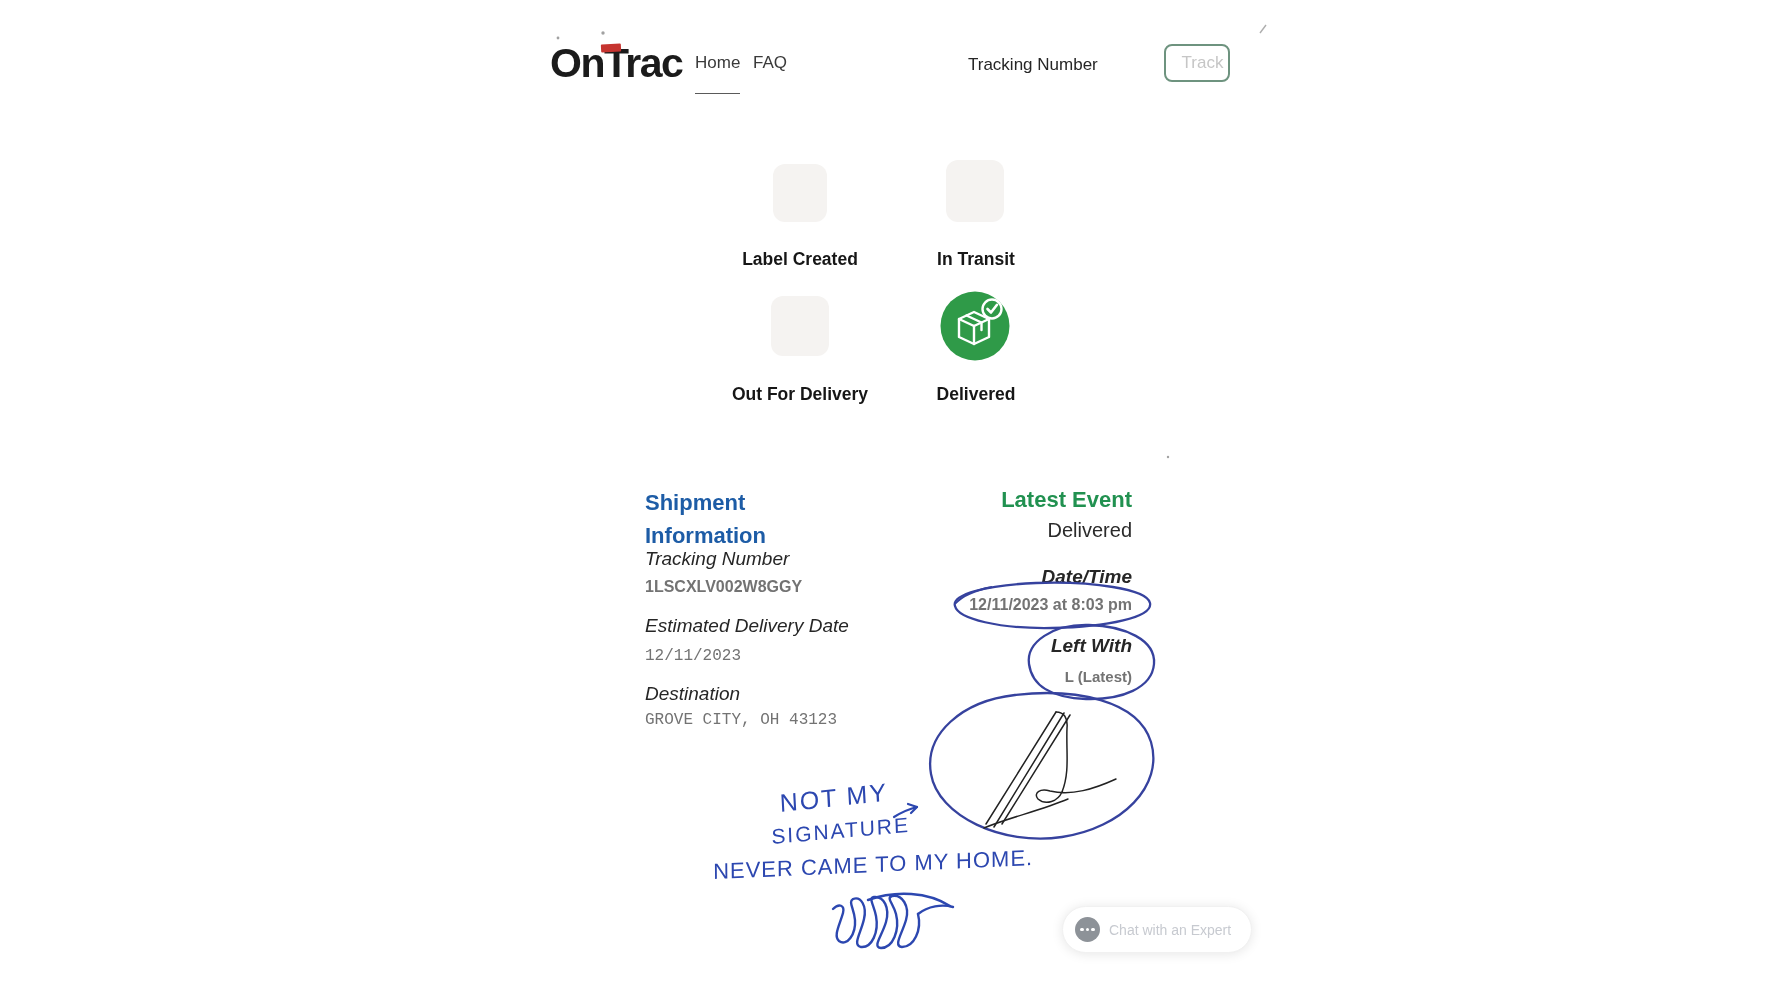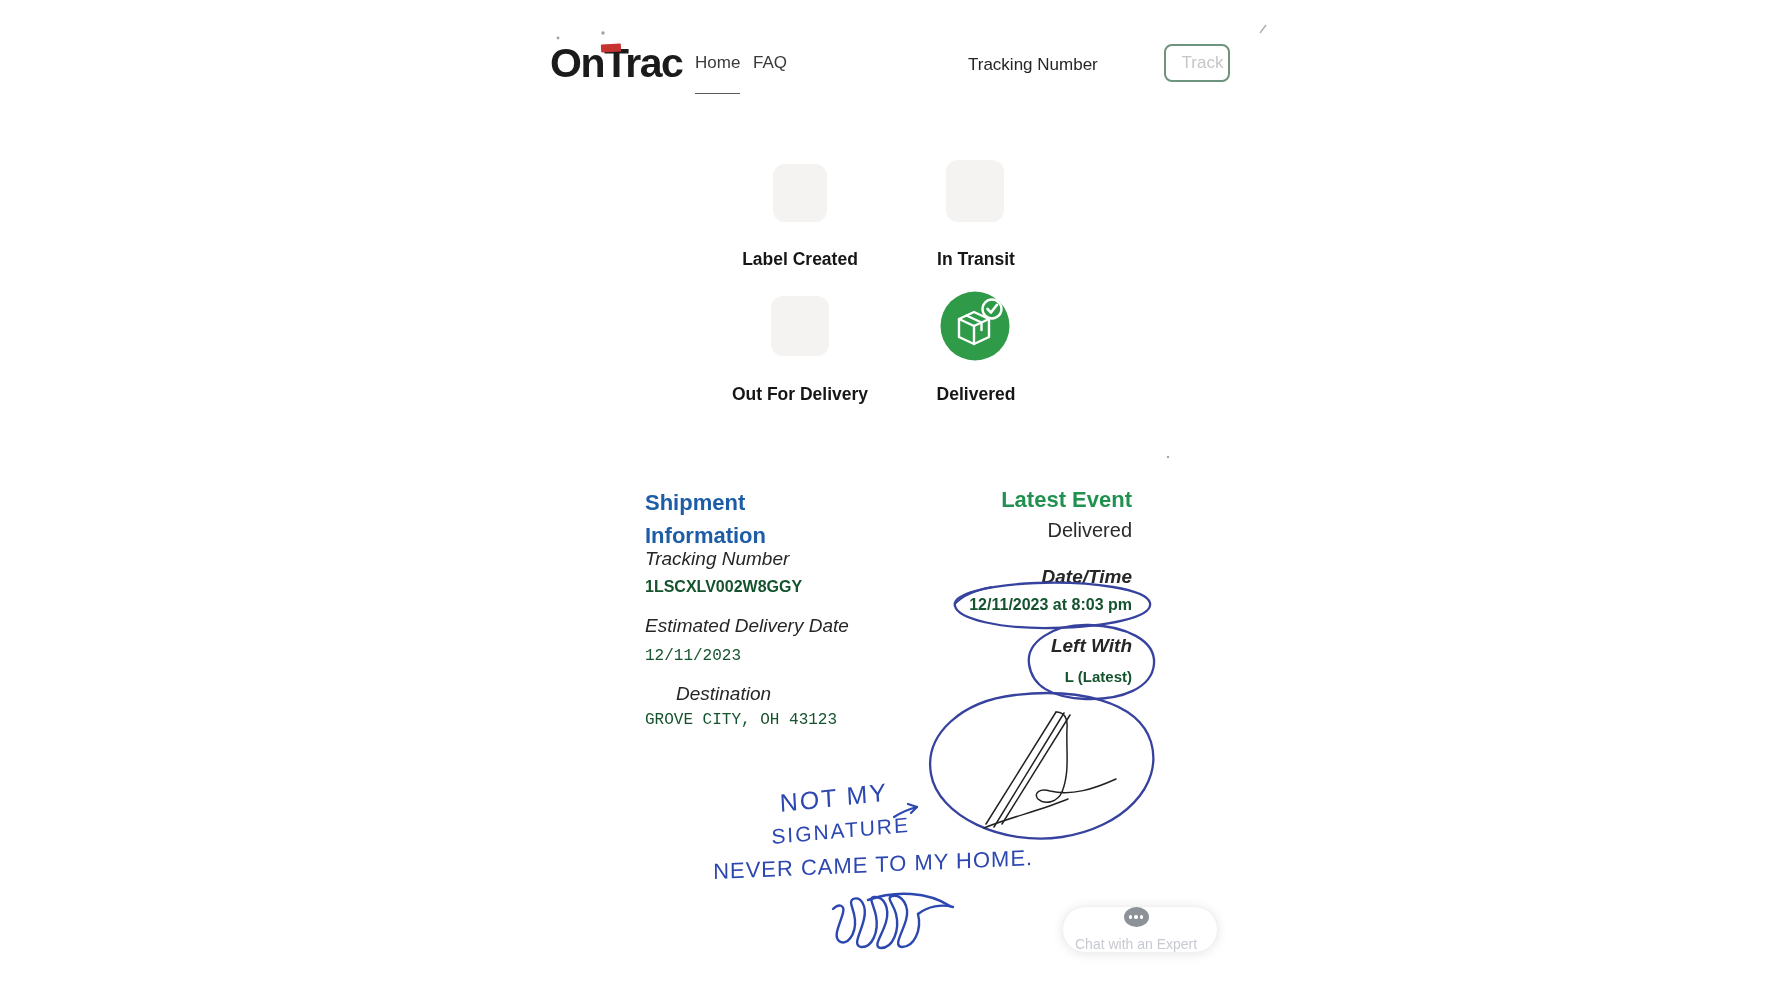--- a/index.html
+++ b/index.html
@@ -24,35 +24,35 @@
   .ghost-icon{position:absolute;background:#f5f3f1;border-radius:12px;}
   .step-label{position:absolute;width:180px;text-align:center;font-size:17.5px;
     font-weight:700;color:#161616;}
   .delivered-icon{position:absolute;left:940px;top:291px;width:70px;height:70px;}
   
   .ship-heading{position:absolute;left:645px;top:486px;width:150px;font-size:22px;
     line-height:33px;font-weight:700;color:#1d5ca6;}
   .latest-heading{position:absolute;right:646px;top:487px;font-size:22px;
     font-weight:700;color:#219150;white-space:nowrap;}
   .field-label{position:absolute;font-style:italic;font-size:19px;color:#262626;white-space:nowrap;}
-  .field-value{position:absolute;font-size:16px;color:#14532d;white-space:nowrap;}
+  .field-value{position:absolute;font-size:16px;color:#737373;white-space:nowrap;}
   .lf{left:645px;}
   .rt{right:646px;text-align:right;font-weight:bold;}
   .latest-status{position:absolute;right:646px;top:519px;font-size:20px;color:#2b2b2b;}
   
   .hand{position:absolute;color:#2c47b0;white-space:nowrap;transform-origin:left top;}
   .hand1{left:779px;top:789px;font-size:25px;letter-spacing:2px;transform:rotate(-6deg) skewX(-3deg);}
   .hand2{left:771px;top:825px;font-size:21px;letter-spacing:2px;transform:rotate(-5deg) skewX(-3deg);}
   .hand3{left:713px;top:859px;font-size:22px;letter-spacing:1px;transform:rotate(-2.5deg) skewX(-2deg);}
   
   .ink{position:absolute;left:0;top:0;width:1778px;height:1000px;pointer-events:none;}
   
   .chat-pill{position:absolute;left:1062px;top:906px;height:45px;padding:0 20px 0 12px;
     background:#ffffff;border:1px solid #f1f1f1;border-radius:24px;
-    box-shadow:0 1px 12px rgba(0,0,0,0.10);display:flex;align-items:center;gap:9px;cursor:pointer;flex-direction:column;}
+    box-shadow:0 1px 12px rgba(0,0,0,0.10);display:flex;align-items:center;gap:9px;cursor:pointer;}
   .chat-bubble{width:25px;height:25px;border-radius:50%;background:#8d9298;
     display:flex;align-items:center;justify-content:center;gap:2px;}
   .chat-bubble i{width:3.5px;height:3.5px;border-radius:50%;background:#ffffff;display:block;}
   .chat-text{font-size:14px;color:#c7cad0;}
 </style>
 </head>
 <body>
 
 <div class="page">
 
@@ -82,21 +82,21 @@
   <div class="step-label" style="left:710px;top:249px;">Label Created</div>
   <div class="step-label" style="left:886px;top:249px;">In Transit</div>
   <div class="step-label" style="left:710px;top:384px;">Out For Delivery</div>
   <div class="step-label" style="left:886px;top:384px;">Delivered</div>
 
   <div class="ship-heading">Shipment Information</div>
   <div class="field-label lf" style="top:548px;">Tracking Number</div>
   <div class="field-value lf" style="top:578px;font-weight:700;">1LSCXLV002W8GGY</div>
   <div class="field-label lf" style="top:615px;">Estimated Delivery Date</div>
   <div class="field-value lf" style="top:647px;font-family:Liberation Mono, monospace;">12/11/2023</div>
-  <div class="field-label lf" style="top:683px;margin-left:31px;">Destination</div>
+  <div class="field-label lf" style="top:683px;">Destination</div>
   <div class="field-value lf" style="top:711px;font-family:Liberation Mono, monospace;">GROVE CITY, OH 43123</div>
 
   <div class="latest-heading">Latest Event</div>
   <div class="latest-status">Delivered</div>
   <div class="field-label rt" style="top:566px;">Date/Time</div>
   <div class="field-value rt" style="top:596px;">12/11/2023 at 8:03 pm</div>
   <div class="field-label rt" style="top:635px;">Left With</div>
   <div class="field-value rt" style="top:668px;font-size:15px;">L (Latest)</div>
 
   <div class="hand hand1">NOT MY</div>

